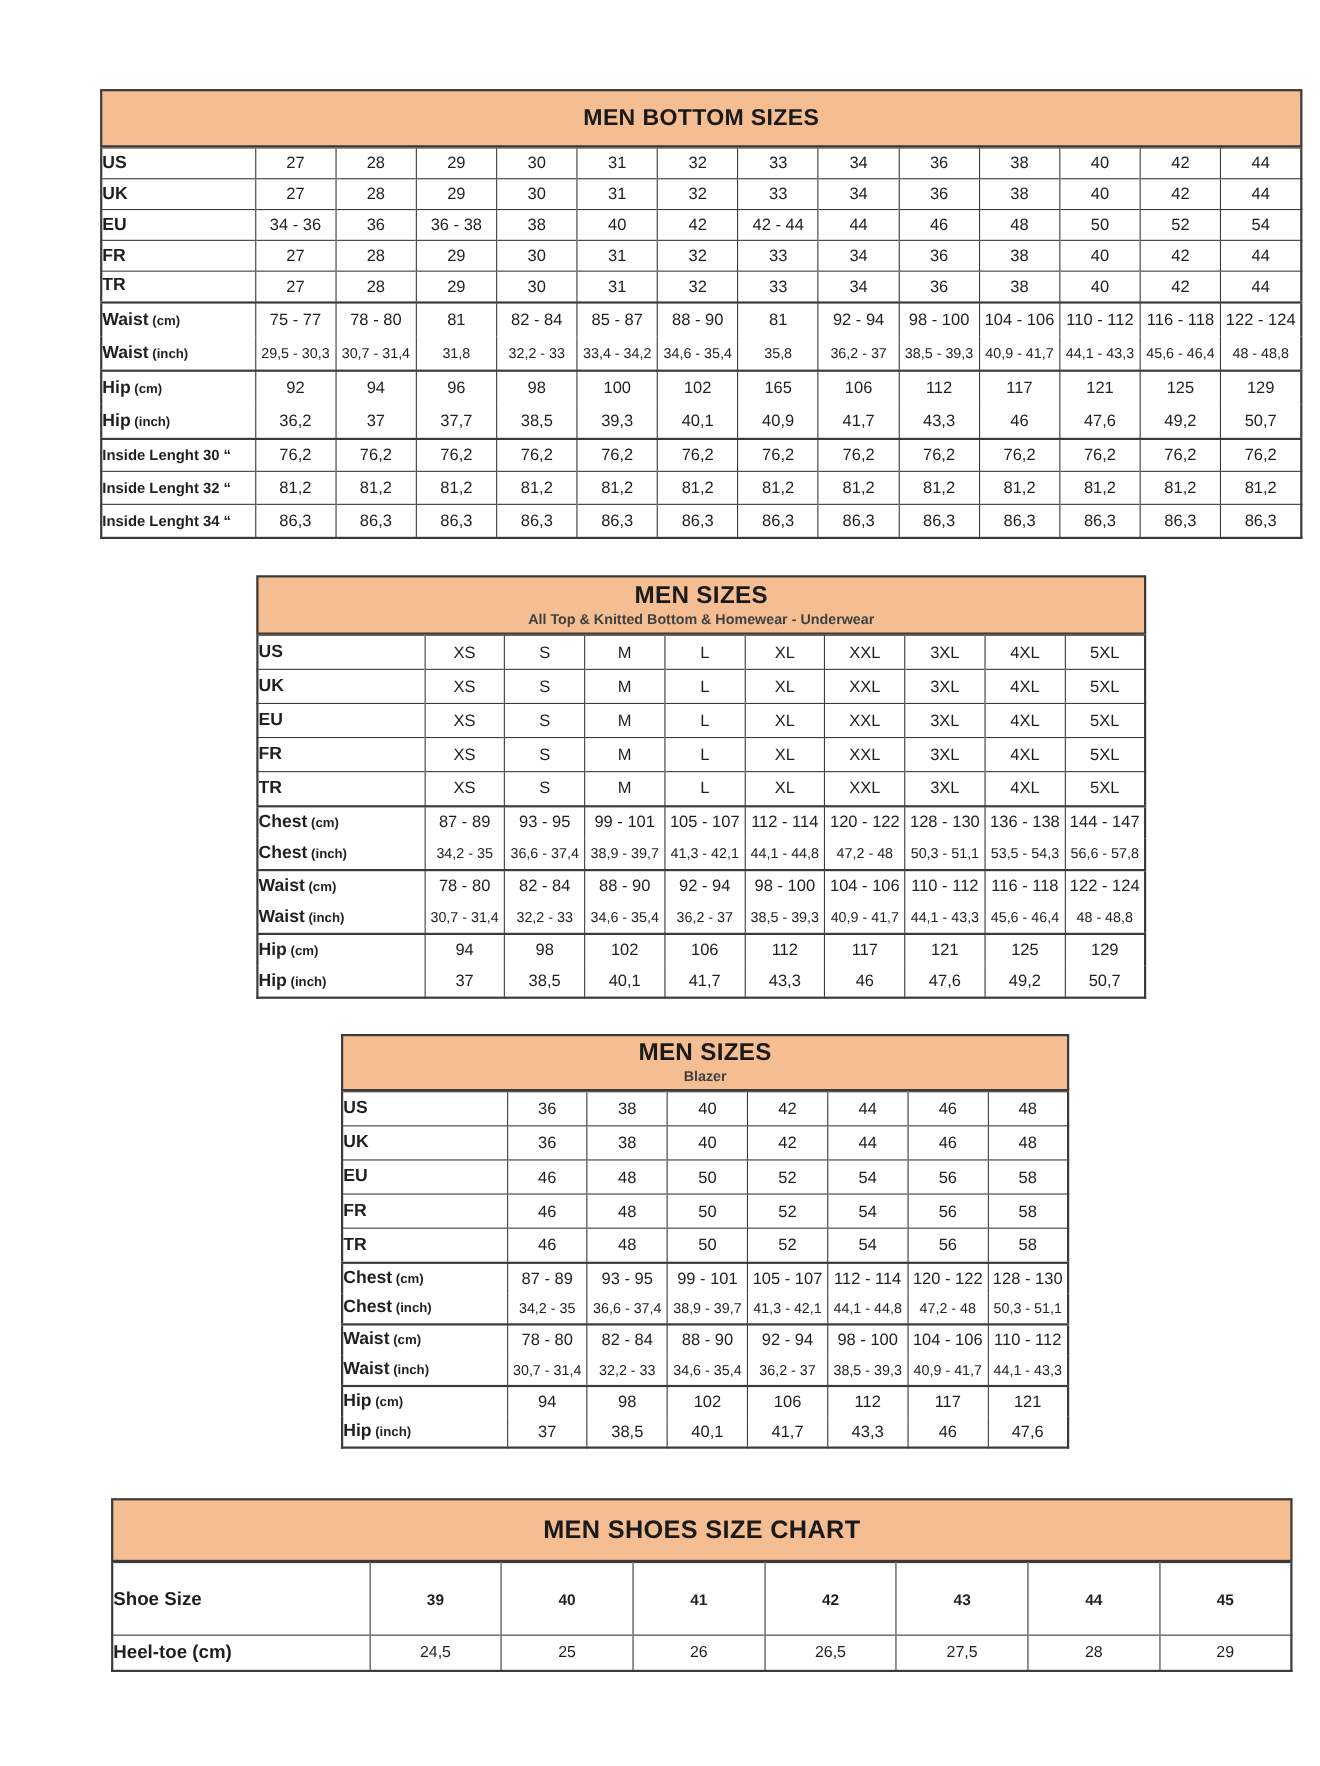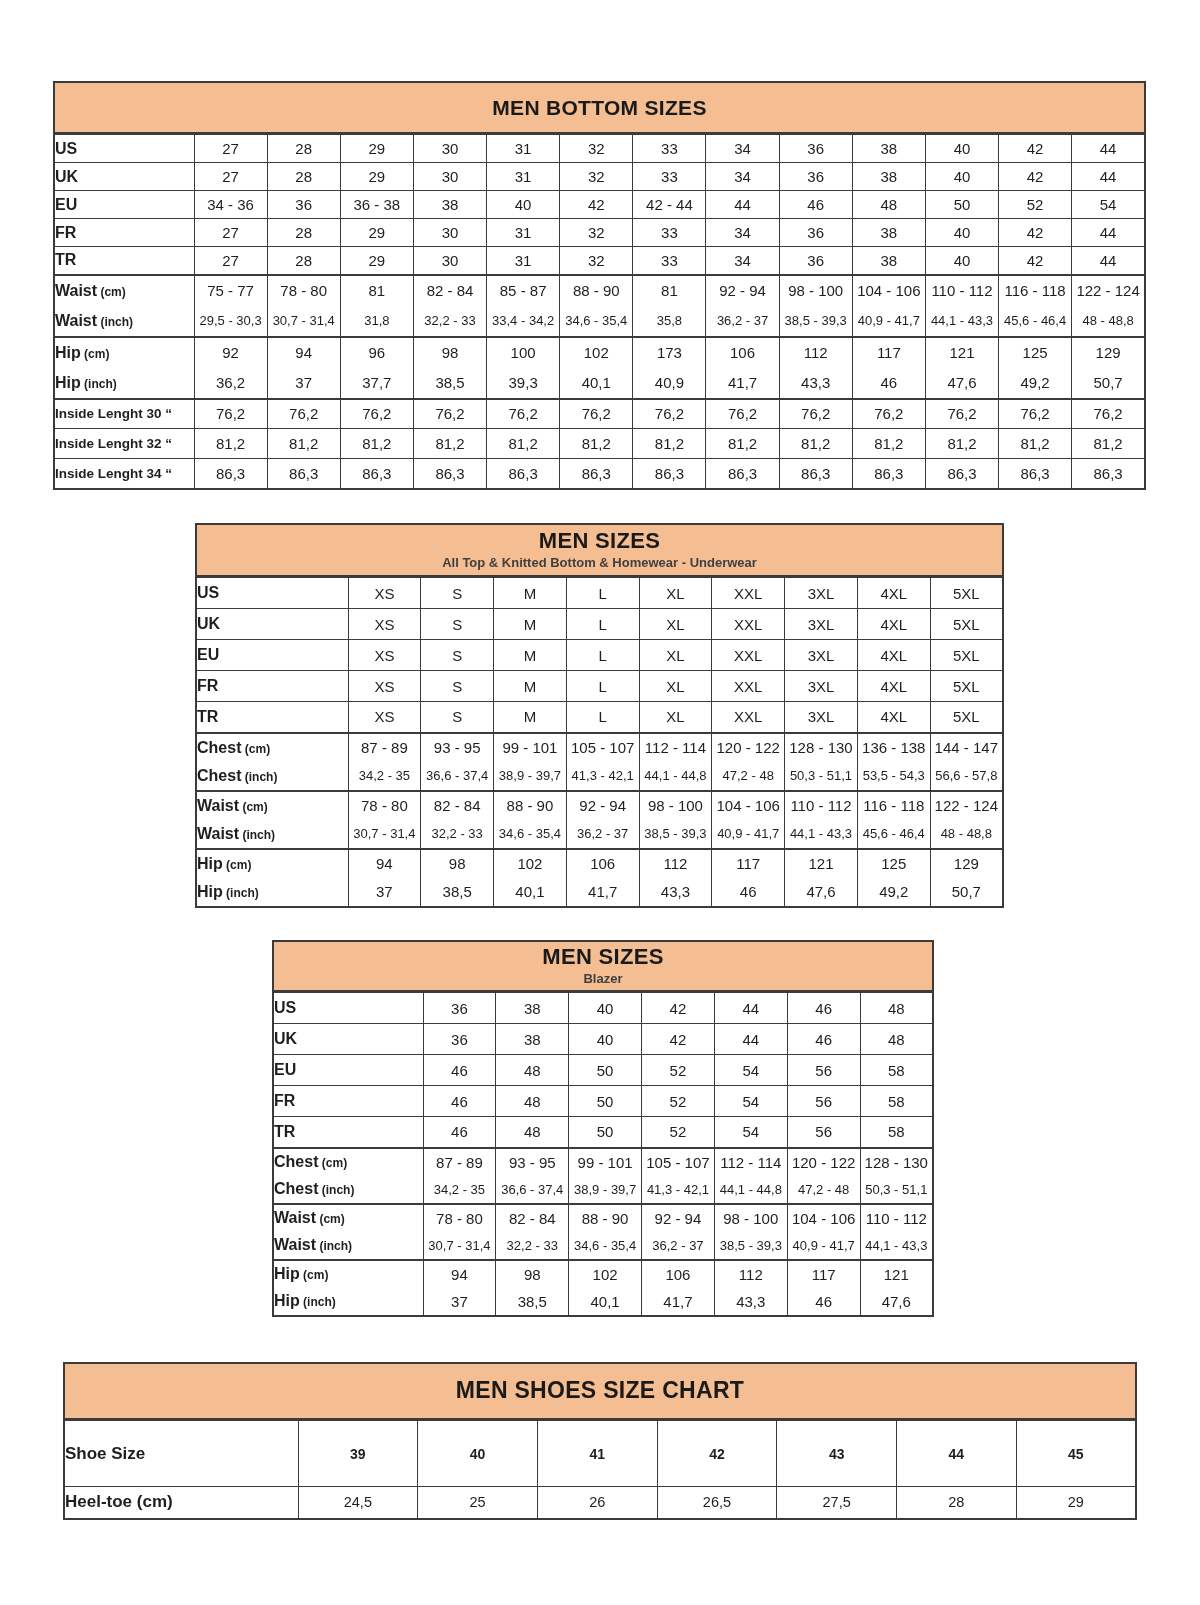--- a/index.html
+++ b/index.html
@@ -1,20 +1,20 @@
 <!DOCTYPE html>
 <html><head>
 <meta charset="utf-8">
 <style>
   html,body { margin:0; padding:0; background:#ffffff; }
   .sheet {
     position:relative; width:1200px; height:1605px; background:#ffffff;
     font-family:"Liberation Sans", sans-serif; color:var(--text,#1f1f1f);
   }
-  .size-table { position:absolute; box-sizing:border-box; }
+  .size-table { position:absolute; box-sizing:border-box;margin-left:38px; }
 
   .band {
     background:var(--header-bg,#F5BE92);
     border:2.5px solid var(--border,#3b3b3b);
     border-bottom-width:2px;
     box-sizing:border-box;
     display:flex; flex-direction:column; justify-content:center; align-items:center;
     text-align:center;
   }
   .band-title { font-weight:700; font-size:21px; letter-spacing:0.3px; color:#1a1a1a; line-height:1.1; }
@@ -226,21 +226,21 @@
         </tbody>
         <tbody class="pair">
           <tr>
             <th><span>Hip</span><span class="unit"> (cm)</span></th>
             <td>92</td>
             <td>94</td>
             <td>96</td>
             <td>98</td>
             <td>100</td>
             <td>102</td>
-            <td>173</td>
+            <td>165</td>
             <td>106</td>
             <td>112</td>
             <td>117</td>
             <td>121</td>
             <td>125</td>
             <td>129</td>
           </tr>
           <tr>
             <th><span>Hip</span><span class="unit"> (inch)</span></th>
             <td>36,2</td>

